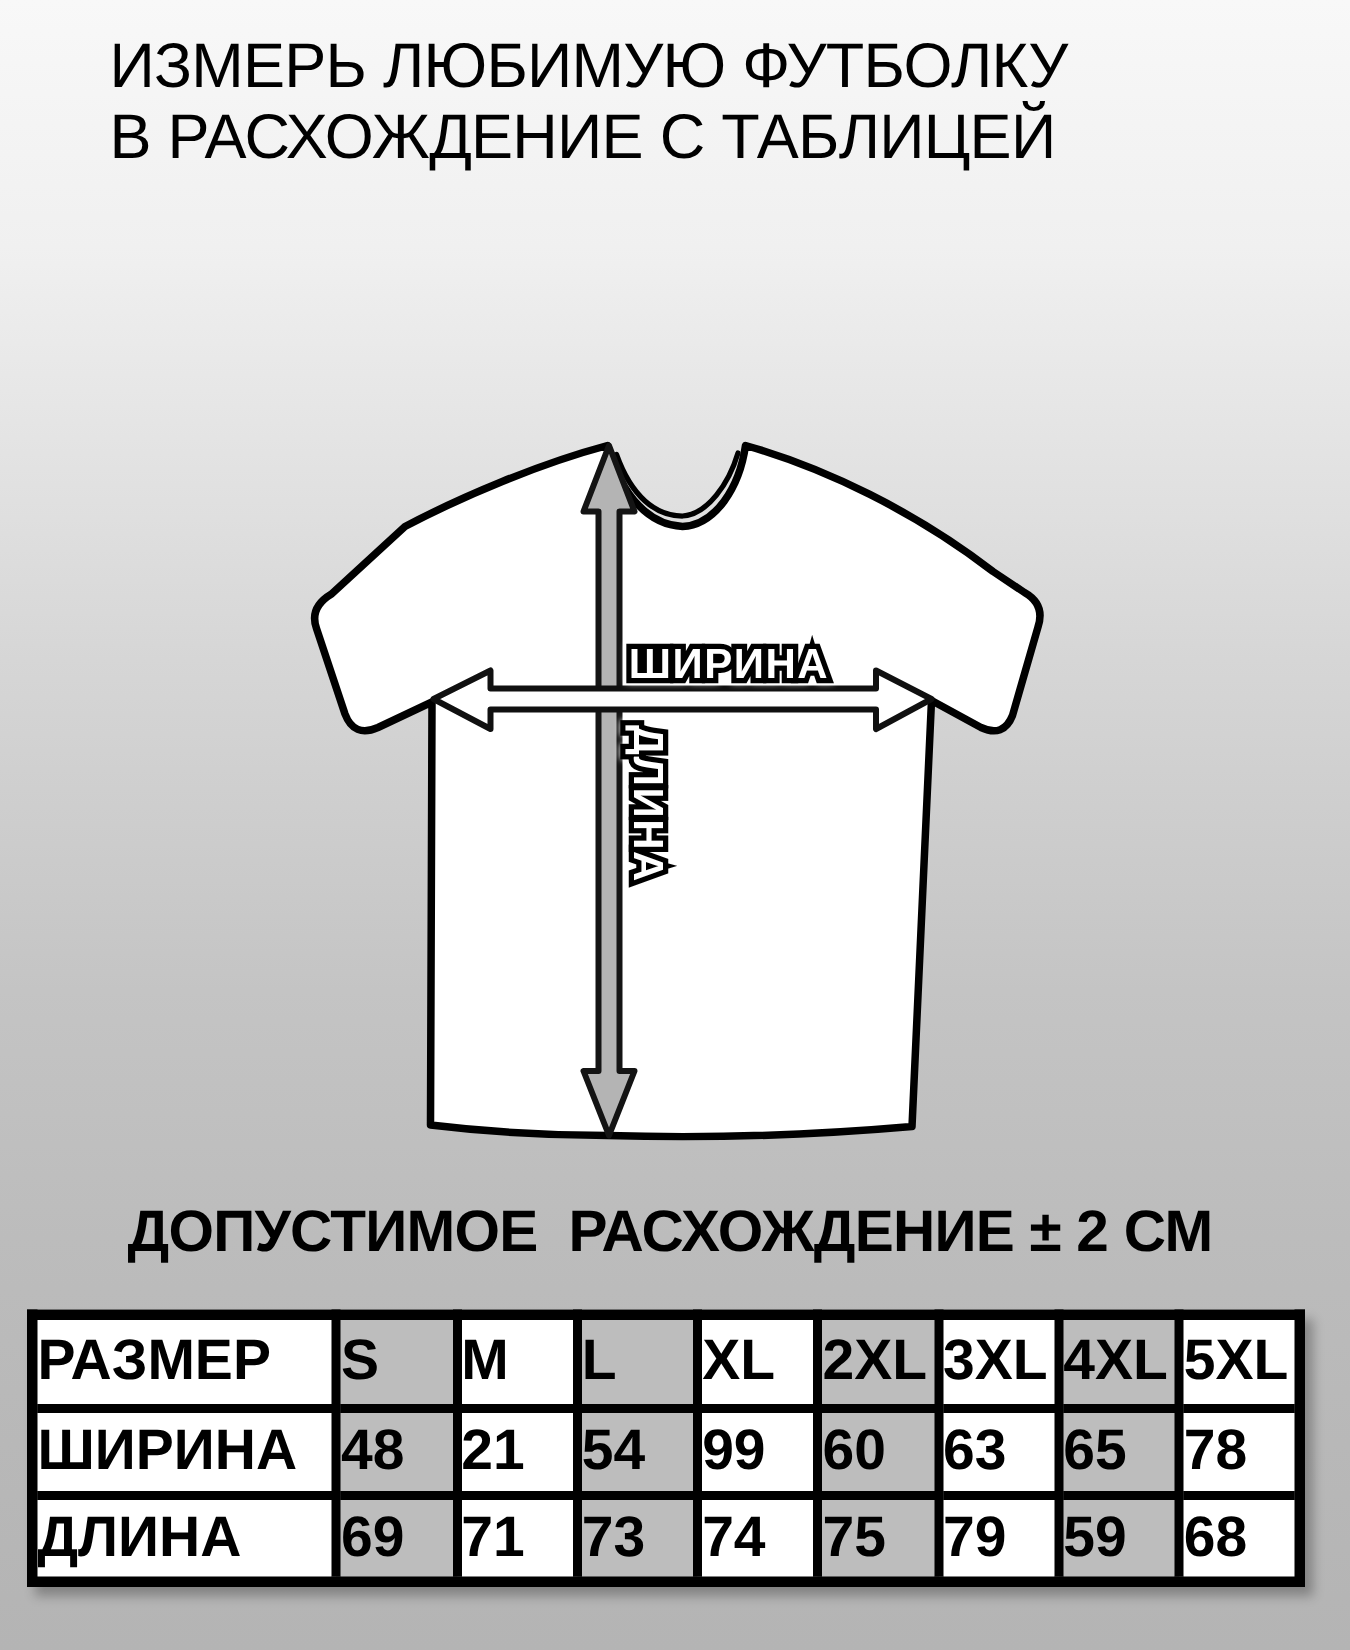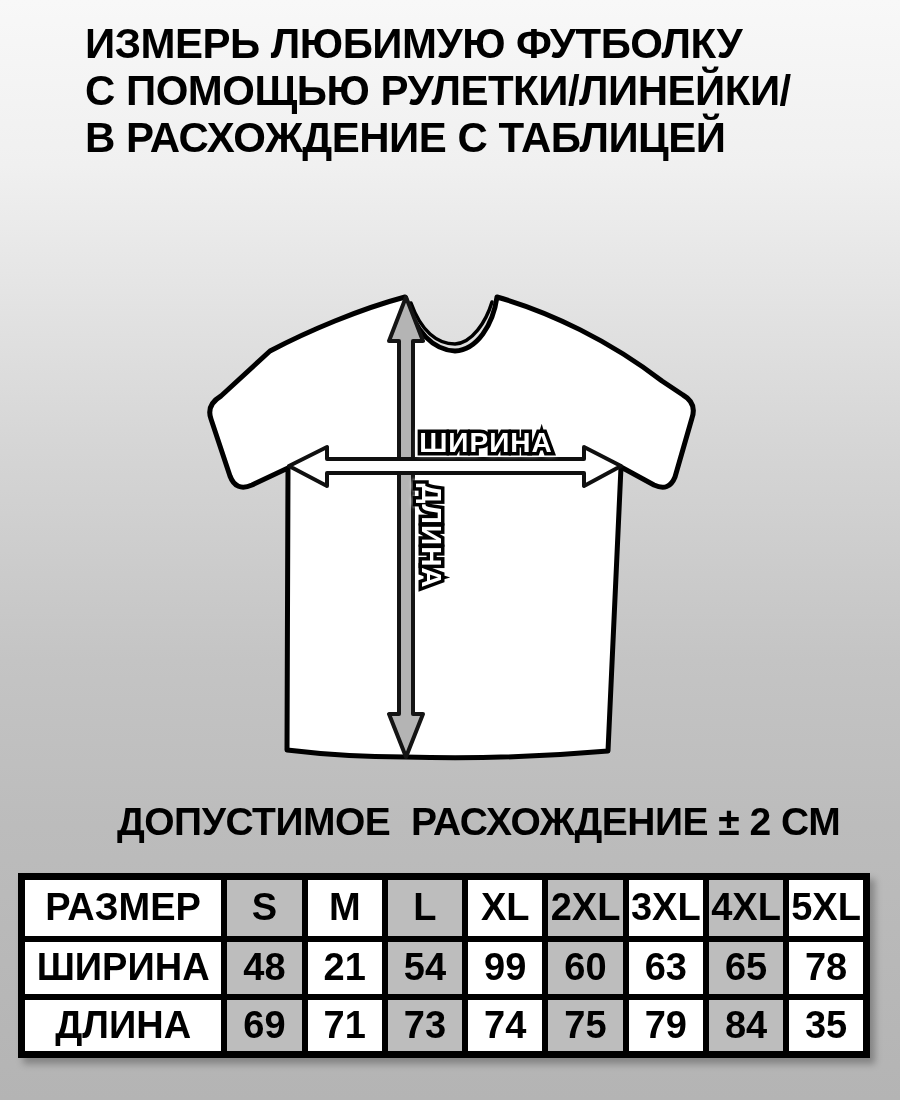--- a/index.html
+++ b/index.html
@@ -6,66 +6,64 @@
   body{
     width:900px;height:1100px;
     font-family:"Liberation Sans", sans-serif;
     overflow:hidden;
   }
   .page{
     position:relative;width:900px;height:1100px;
     background:linear-gradient(180deg,#f8f8f8 0%,#f0f0f0 15%,#d6d6d6 40%,#c4c4c4 60%,#bcbcbc 75%,#b4b4b4 100%);
   }
   .heading{
-    position:absolute;left:85px;top:20px;width:790px;
-    color:#000;font-weight:bold;font-size:42px;line-height:47px;
+    position:absolute;left:73px;top:20px;width:790px;
+    color:#000;font-weight:normal;font-size:42px;line-height:47px;
     letter-spacing:-0.5px;
   }
   .diagram-svg{
     position:absolute;left:0;top:0;width:900px;height:1100px;
   }
   .outlined-label{
     font-family:"Liberation Sans", sans-serif;
     font-weight:bold;
     filter:drop-shadow(0 0 2px #ffffff);
   }
   .tolerance{
     position:absolute;left:85px;top:800px;
     color:#000;font-weight:bold;font-size:39px;letter-spacing:-0.5px;
     white-space:pre;
-    margin-left:32px;
   }
   table.size-table{
     position:absolute;left:18px;top:873px;width:852px;
     border-collapse:collapse;table-layout:fixed;
     border:7px solid #000;
     box-shadow:5px 6px 7px rgba(0,0,0,0.28);
     background:#fff;
   }
   table.size-table td{
     border:6px solid #000;
-    text-align:center;vertical-align:middle;
+    text-align:left;vertical-align:middle;
     font-weight:bold;font-size:38px;color:#000;
     padding:0;
   }
   table.size-table td:nth-child(odd){background:#ffffff;}
   table.size-table td:nth-child(even){background:#bdbdbd;}
   table.size-table tr.hdr{height:62px;}
   table.size-table tr.data{height:58px;}
   col.c-label{width:24%;}
   col.c-size{width:9.5%;}
 </style>
 </head>
 <body>
 
 <div class="page">
 
   <div class="heading">
     <div>ИЗМЕРЬ ЛЮБИМУЮ ФУТБОЛКУ</div>
-    <div>С ПОМОЩЬЮ РУЛЕТКИ/ЛИНЕЙКИ/</div>
     <div>В РАСХОЖДЕНИЕ С ТАБЛИЦЕЙ</div>
   </div>
 
   <svg class="diagram-svg" viewBox="0 0 900 1100" xmlns="http://www.w3.org/2000/svg">
 
     <path d="M 405 297
          C 360 309, 308 331, 270 351
          L 221 396 Q 206 405 211 419
          L 230 476 Q 236 492 252 485
          L 288 468
@@ -131,19 +129,19 @@
         <td>78</td>
       </tr>
       <tr class="data">
         <td>ДЛИНА</td>
         <td>69</td>
         <td>71</td>
         <td>73</td>
         <td>74</td>
         <td>75</td>
         <td>79</td>
-        <td>84</td>
-        <td>35</td>
+        <td>59</td>
+        <td>68</td>
       </tr>
     </tbody>
   </table>
 
 </div>
 
 </body></html>

